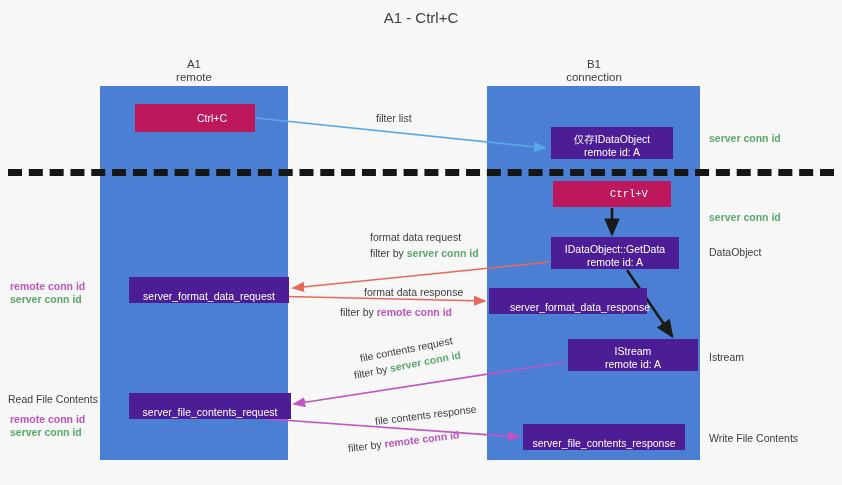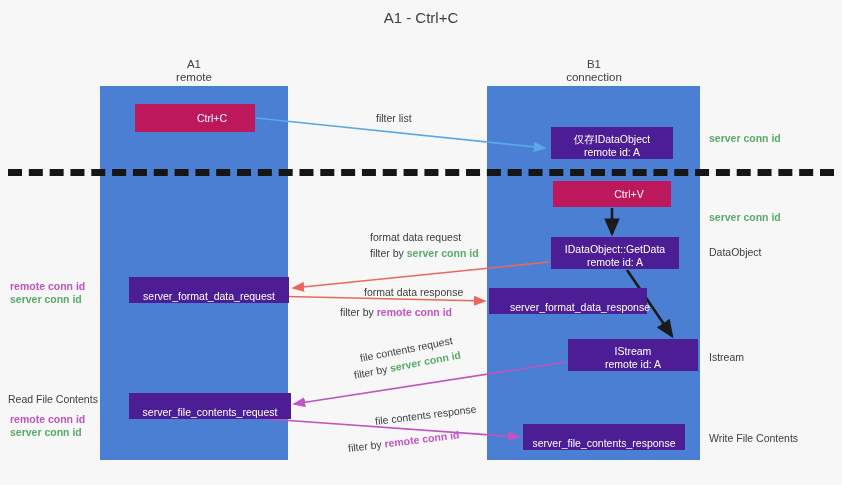--- a/index.html
+++ b/index.html
@@ -22,21 +22,21 @@
   .dashed{position:absolute;left:8px;top:169px;width:826px;height:0;
           border-top:7px dashed #161616;}
 
   .box{position:absolute;box-sizing:border-box;display:flex;
        flex-direction:column;align-items:center;justify-content:center;
        color:#ffffff;font-size:10.5px;line-height:13px;text-align:center;}
   .green{background:#be185d;padding-left:34px;}
   .orange{background:#4c1d95;justify-content:flex-end;}
 
   .b-ctrlc{left:135px;top:104px;width:120px;height:28px;}
-  .b-ctrlv{left:553px;top:181px;width:118px;height:26px;}
+  .b-ctrlv{left:553px;top:181px;width:118px;height:26px;font-family:Liberation Mono, monospace;}
   .b-idataobject{left:551px;top:127px;width:122px;height:32px;}
   .b-getdata{left:551px;top:237px;width:128px;height:32px;}
   .b-istream{left:568px;top:339px;width:130px;height:32px;}
   .b-sfdreq{left:129px;top:277px;width:160px;height:26px;}
   .b-sfdres{left:489px;top:288px;width:158px;height:26px;padding-left:24px;}
   .b-sfcreq{left:129px;top:393px;width:162px;height:26px;}
   .b-sfcres{left:523px;top:424px;width:162px;height:26px;}
 
   .lbl{position:absolute;font-size:10.5px;color:#3c4043;line-height:14px;
        white-space:nowrap;}

